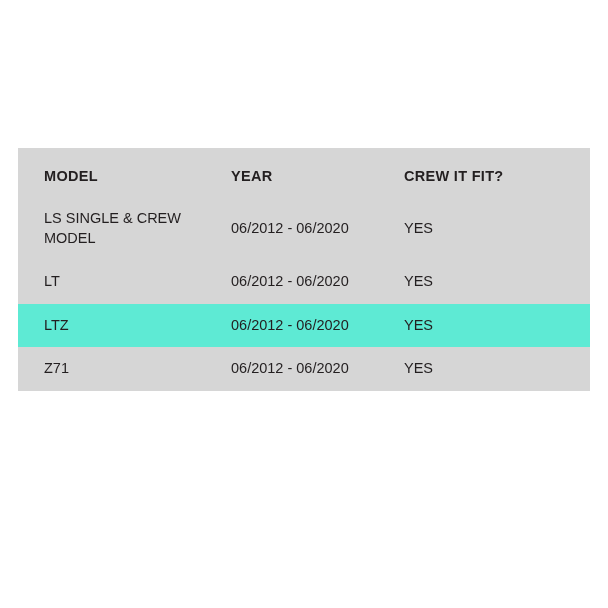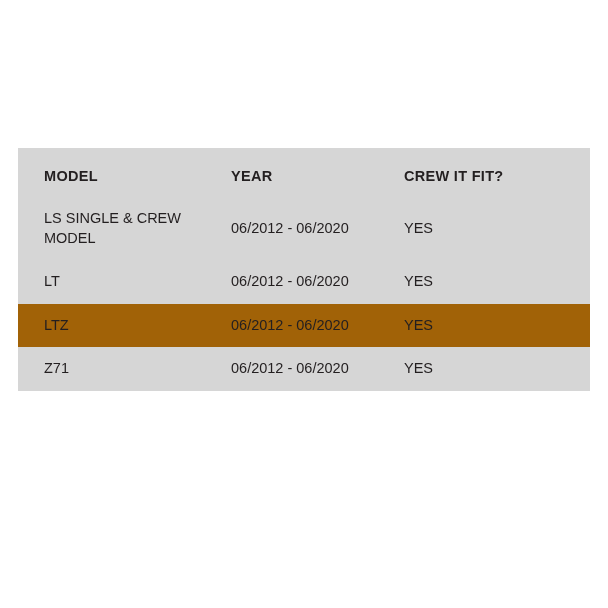--- a/index.html
+++ b/index.html
@@ -57,21 +57,21 @@
   }
   .fit-table td.col-year,
   .fit-table td.col-fit {
     padding-left: 6px;
     margin-left: 24px;
   }
   .fit-table tbody tr.shaded td {
     background: #d6d6d6;
   }
   .fit-table tbody tr.plain td {
-    background: #a16207;
+    background: #5eead4;
   }
   .cell-break {
     display: block;
   }
 </style>
 </head>
 <body>
 
 <div class="page">
   <table class="fit-table">

